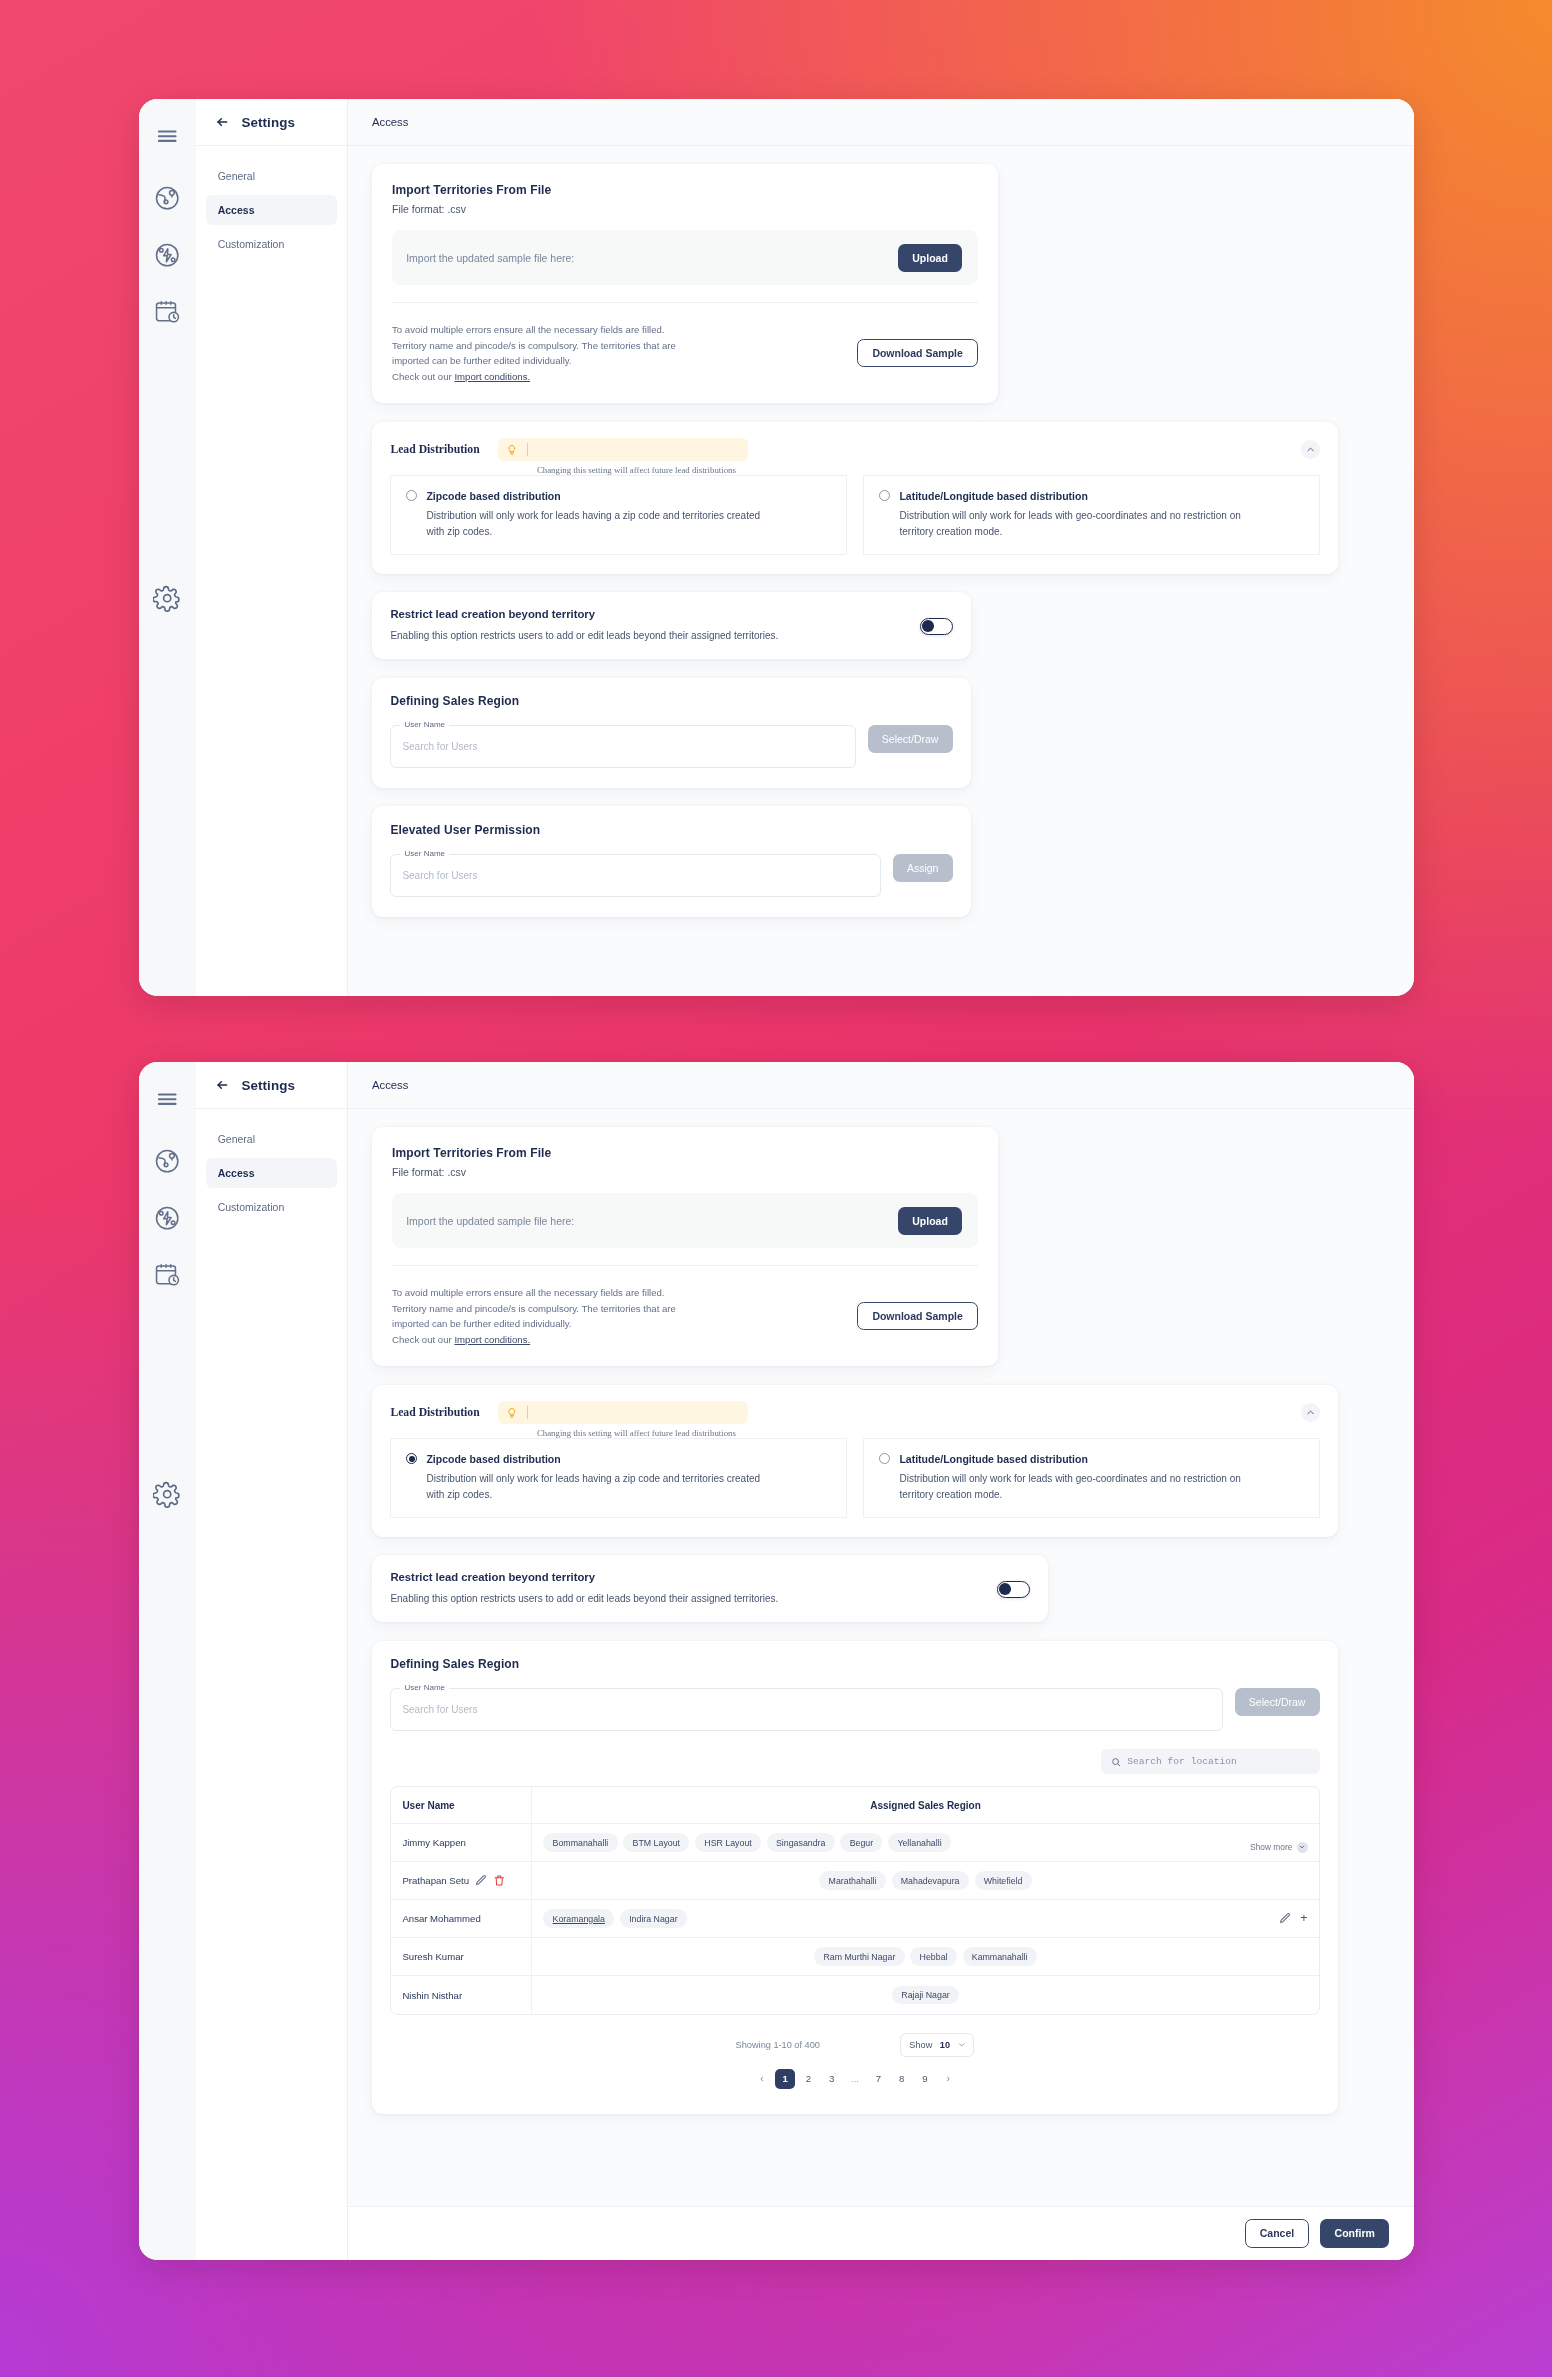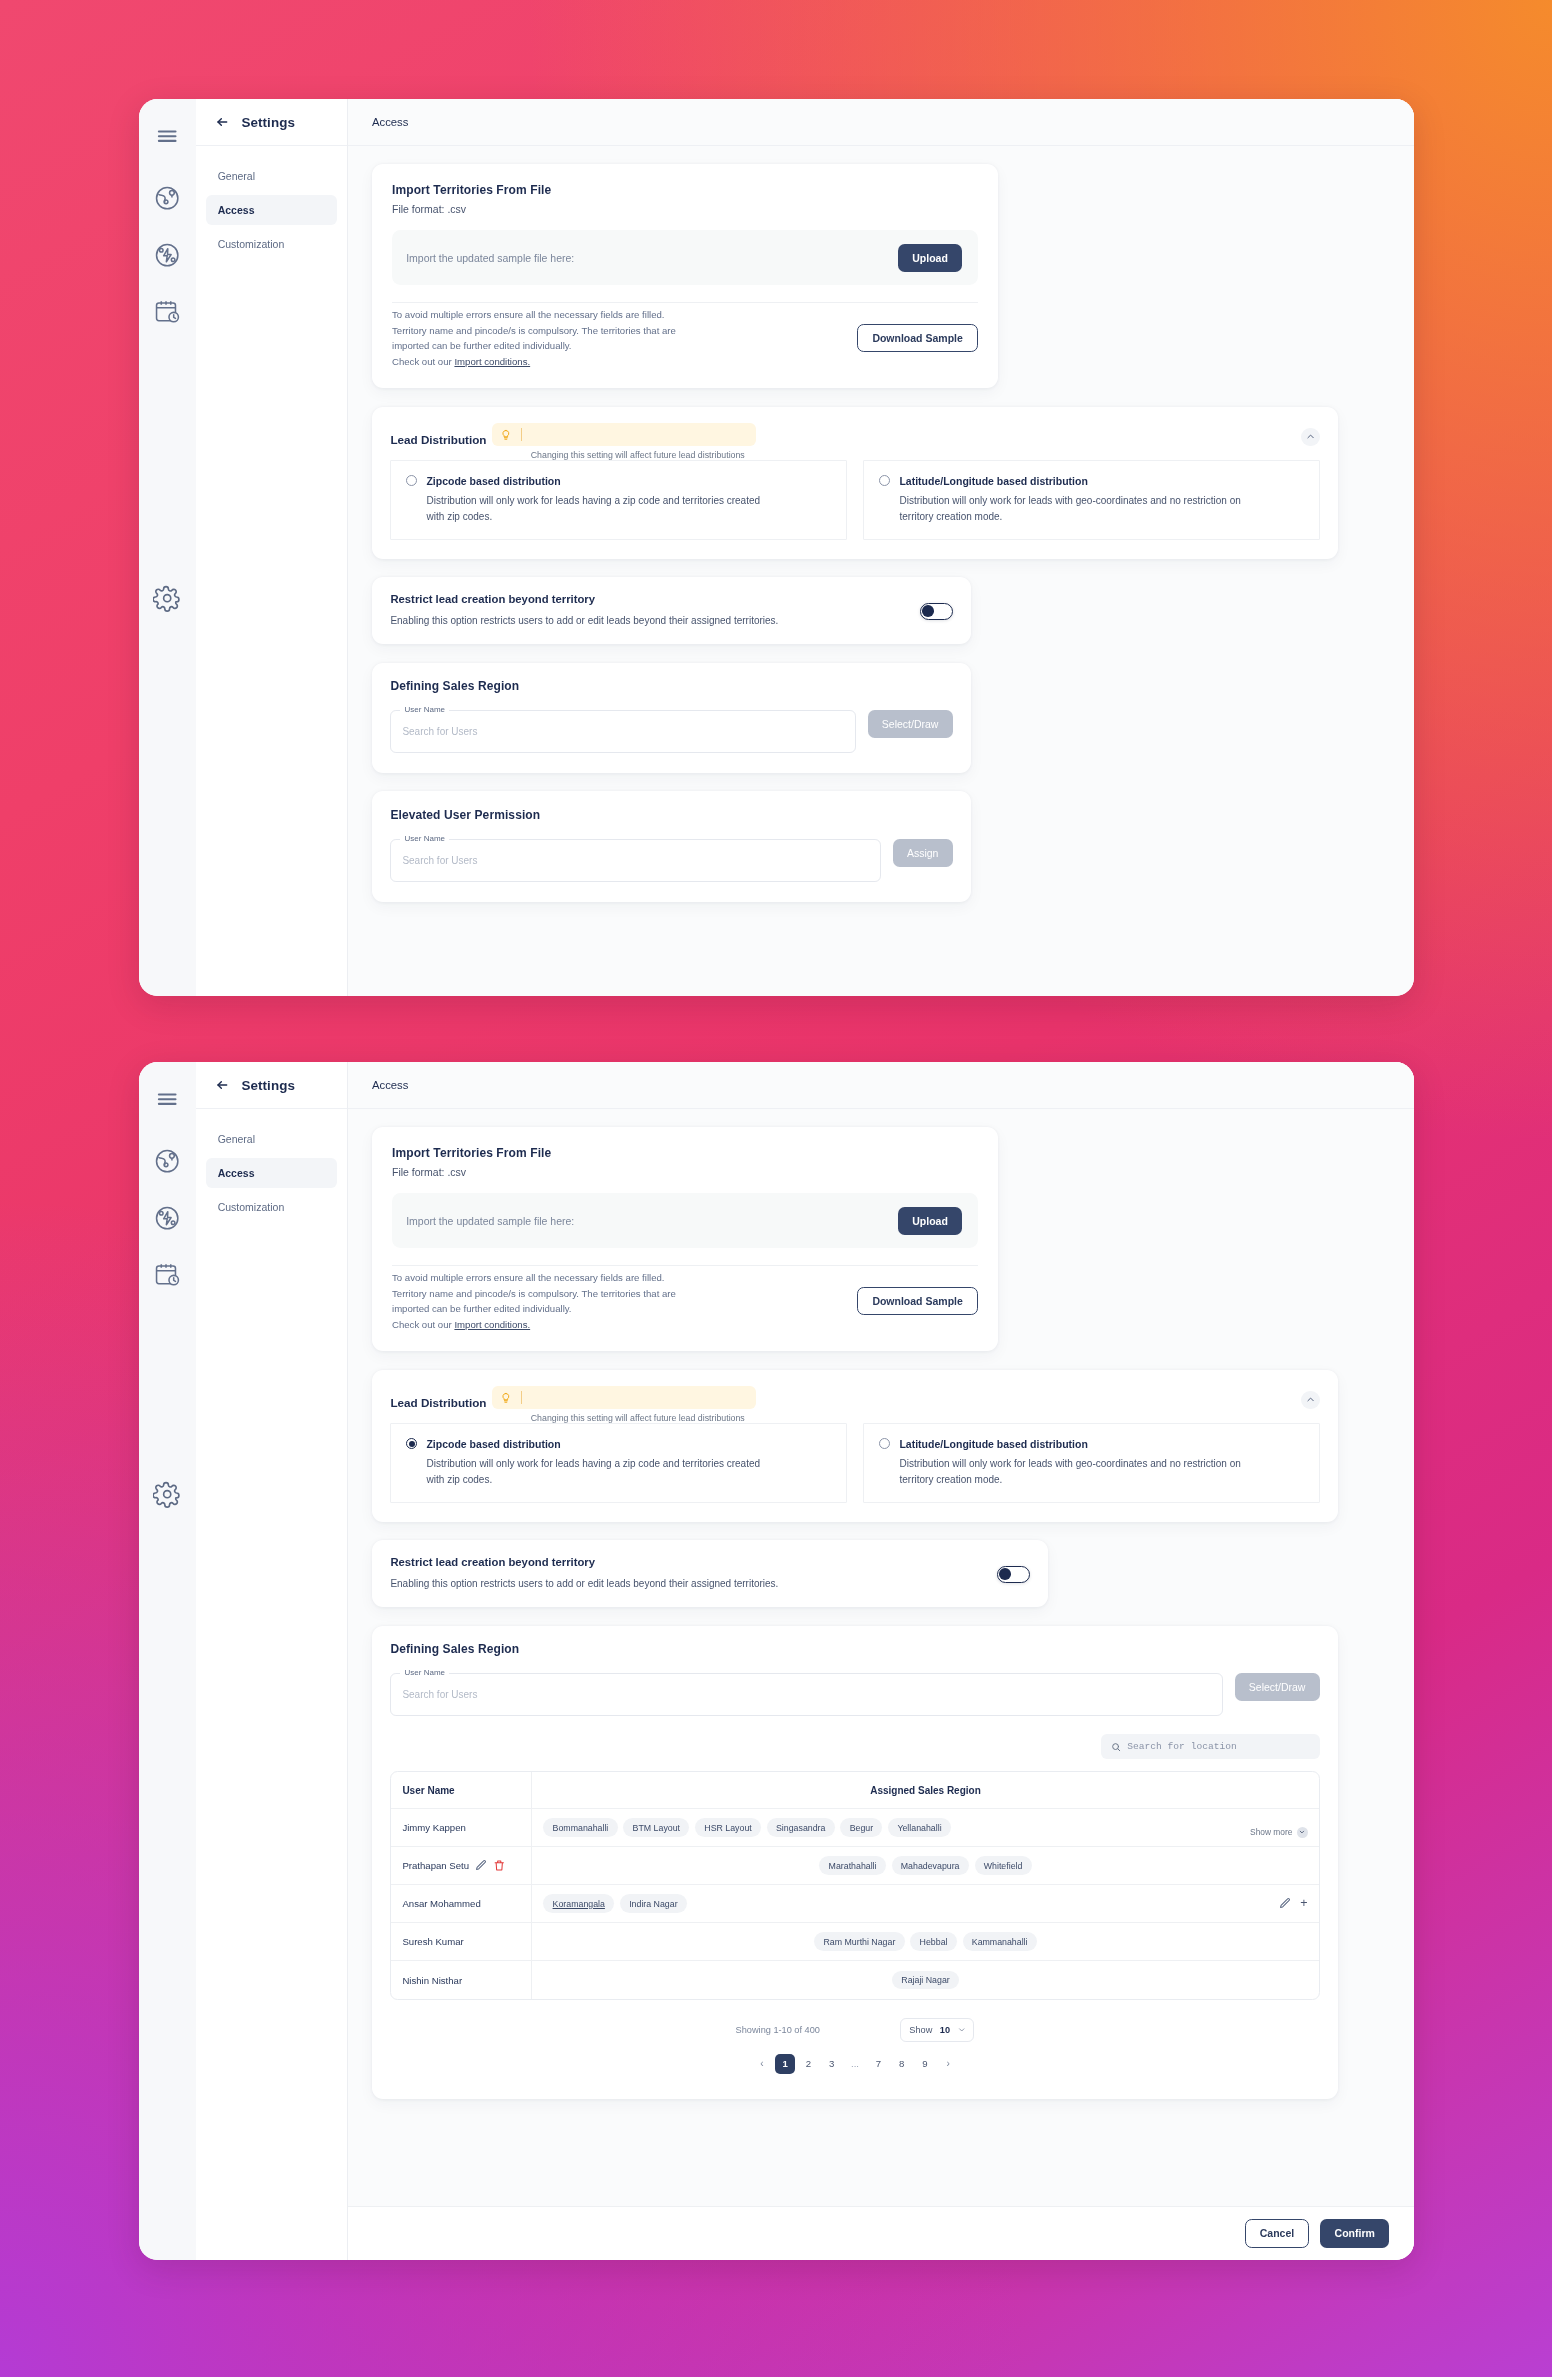--- a/index.html
+++ b/index.html
@@ -142,31 +142,31 @@
   }
   .btn-dark { background: #35466a; color: #fff; font-weight: bold; }
   .btn-outline {
     background: #fff; color: #2b3a5c; border: 1.1px solid #35466a; font-weight: bold;
   }
   .btn-muted { background: #b8bfcc; color: #ffffff; }
 
   .import-note-row {
     border-top: 0.8px solid #eef0f3;
     margin-top: 16.7px;
-    padding: 4px 0 19px 0;
+    padding: 19px 0 19px 0;
     display: flex; align-items: center; justify-content: space-between; gap: 16.7px;
   }
   .import-note {
     font-size: 9.6px; color: #63708b; line-height: 1.62;
   }
   .import-note u { text-decoration: underline; color: #3c4a68; }
 
   
   .lead-card { width: 966px; padding: 16.7px 18.4px 18.4px 18.4px; }
-  .lead-head { display: flex; align-items: flex-end; gap: 5px; }
+  .lead-head { display: flex; align-items: center; gap: 18px; font-family: Liberation Serif, serif; }
   .lead-title { font-size: 11.7px; font-weight: bold; color: #1d2b4f; }
   .hint-pill {
     background: #fff6e1;
     border-radius: 5.9px;
     height: 22.6px;
     display: flex; align-items: center; gap: 9.2px;
     padding: 0 11.7px 0 8.4px;
   }
   .bulb { width: 11.7px; height: 11.7px; color: #f0a713; display:block; }
   .hint-divider { width: 0.8px; height: 12.5px; background: #f3cd87; }

